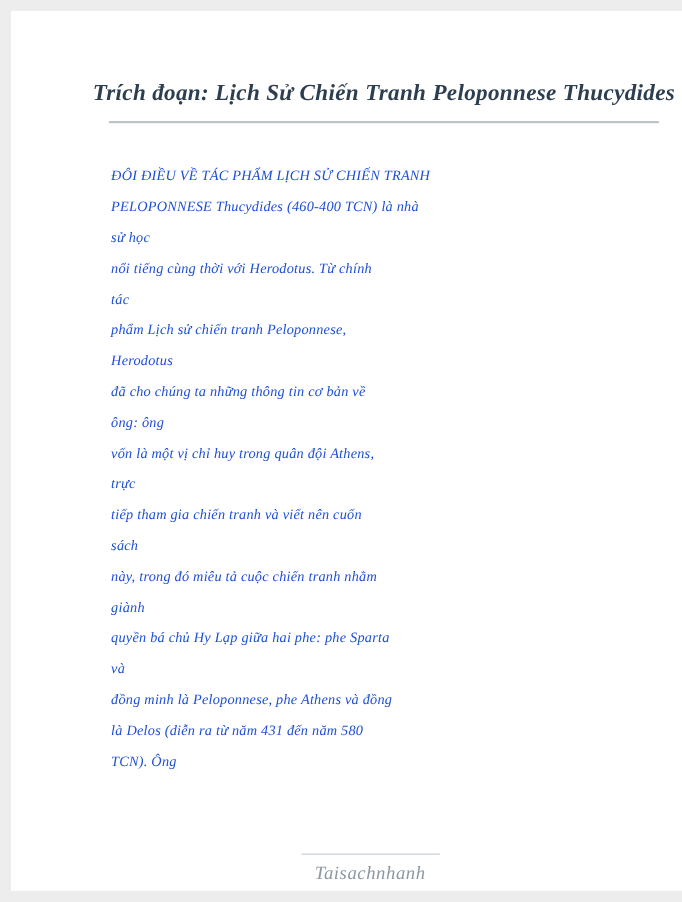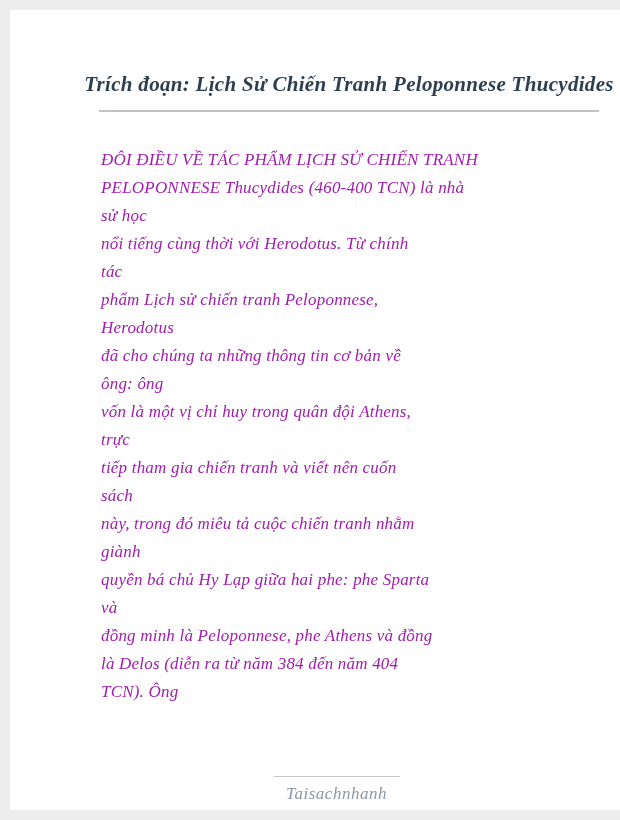--- a/index.html
+++ b/index.html
@@ -42,23 +42,23 @@
   }
   .body-text {
     margin: 34px 0 0 50px;
     width: 500px;
   }
   .body-line {
     margin: 0;
     font-family: "Liberation Serif", "DejaVu Serif", serif;
     font-style: italic;
     font-weight: 500;
-    font-size: 17px;
+    font-size: 13px;
     line-height: 28px;
-    color: #a21caf;
+    color: #1d4ed8;
     letter-spacing: 0.2px;
     white-space: nowrap;
   }
   .footer {
     position: absolute;
     left: 16px;
     right: 0;
     bottom: 6px;
     text-align: center;
   }
@@ -98,21 +98,21 @@
     <p class="body-line">ông: ông</p>
     <p class="body-line">vốn là một vị chỉ huy trong quân đội Athens,</p>
     <p class="body-line">trực</p>
     <p class="body-line">tiếp tham gia chiến tranh và viết nên cuốn</p>
     <p class="body-line">sách</p>
     <p class="body-line">này, trong đó miêu tả cuộc chiến tranh nhằm</p>
     <p class="body-line">giành</p>
     <p class="body-line">quyền bá chủ Hy Lạp giữa hai phe: phe Sparta</p>
     <p class="body-line">và</p>
     <p class="body-line">đồng minh là Peloponnese, phe Athens và đồng</p>
-    <p class="body-line">là Delos (diễn ra từ năm 384 đến năm 404</p>
+    <p class="body-line">là Delos (diễn ra từ năm 431 đến năm 580</p>
     <p class="body-line">TCN). Ông</p>
   </div>
 
   <div class="footer">
     <div class="footer-rule"></div>
     <div class="footer-brand">Taisachnhanh</div>
   </div>
 
 </div>
 

